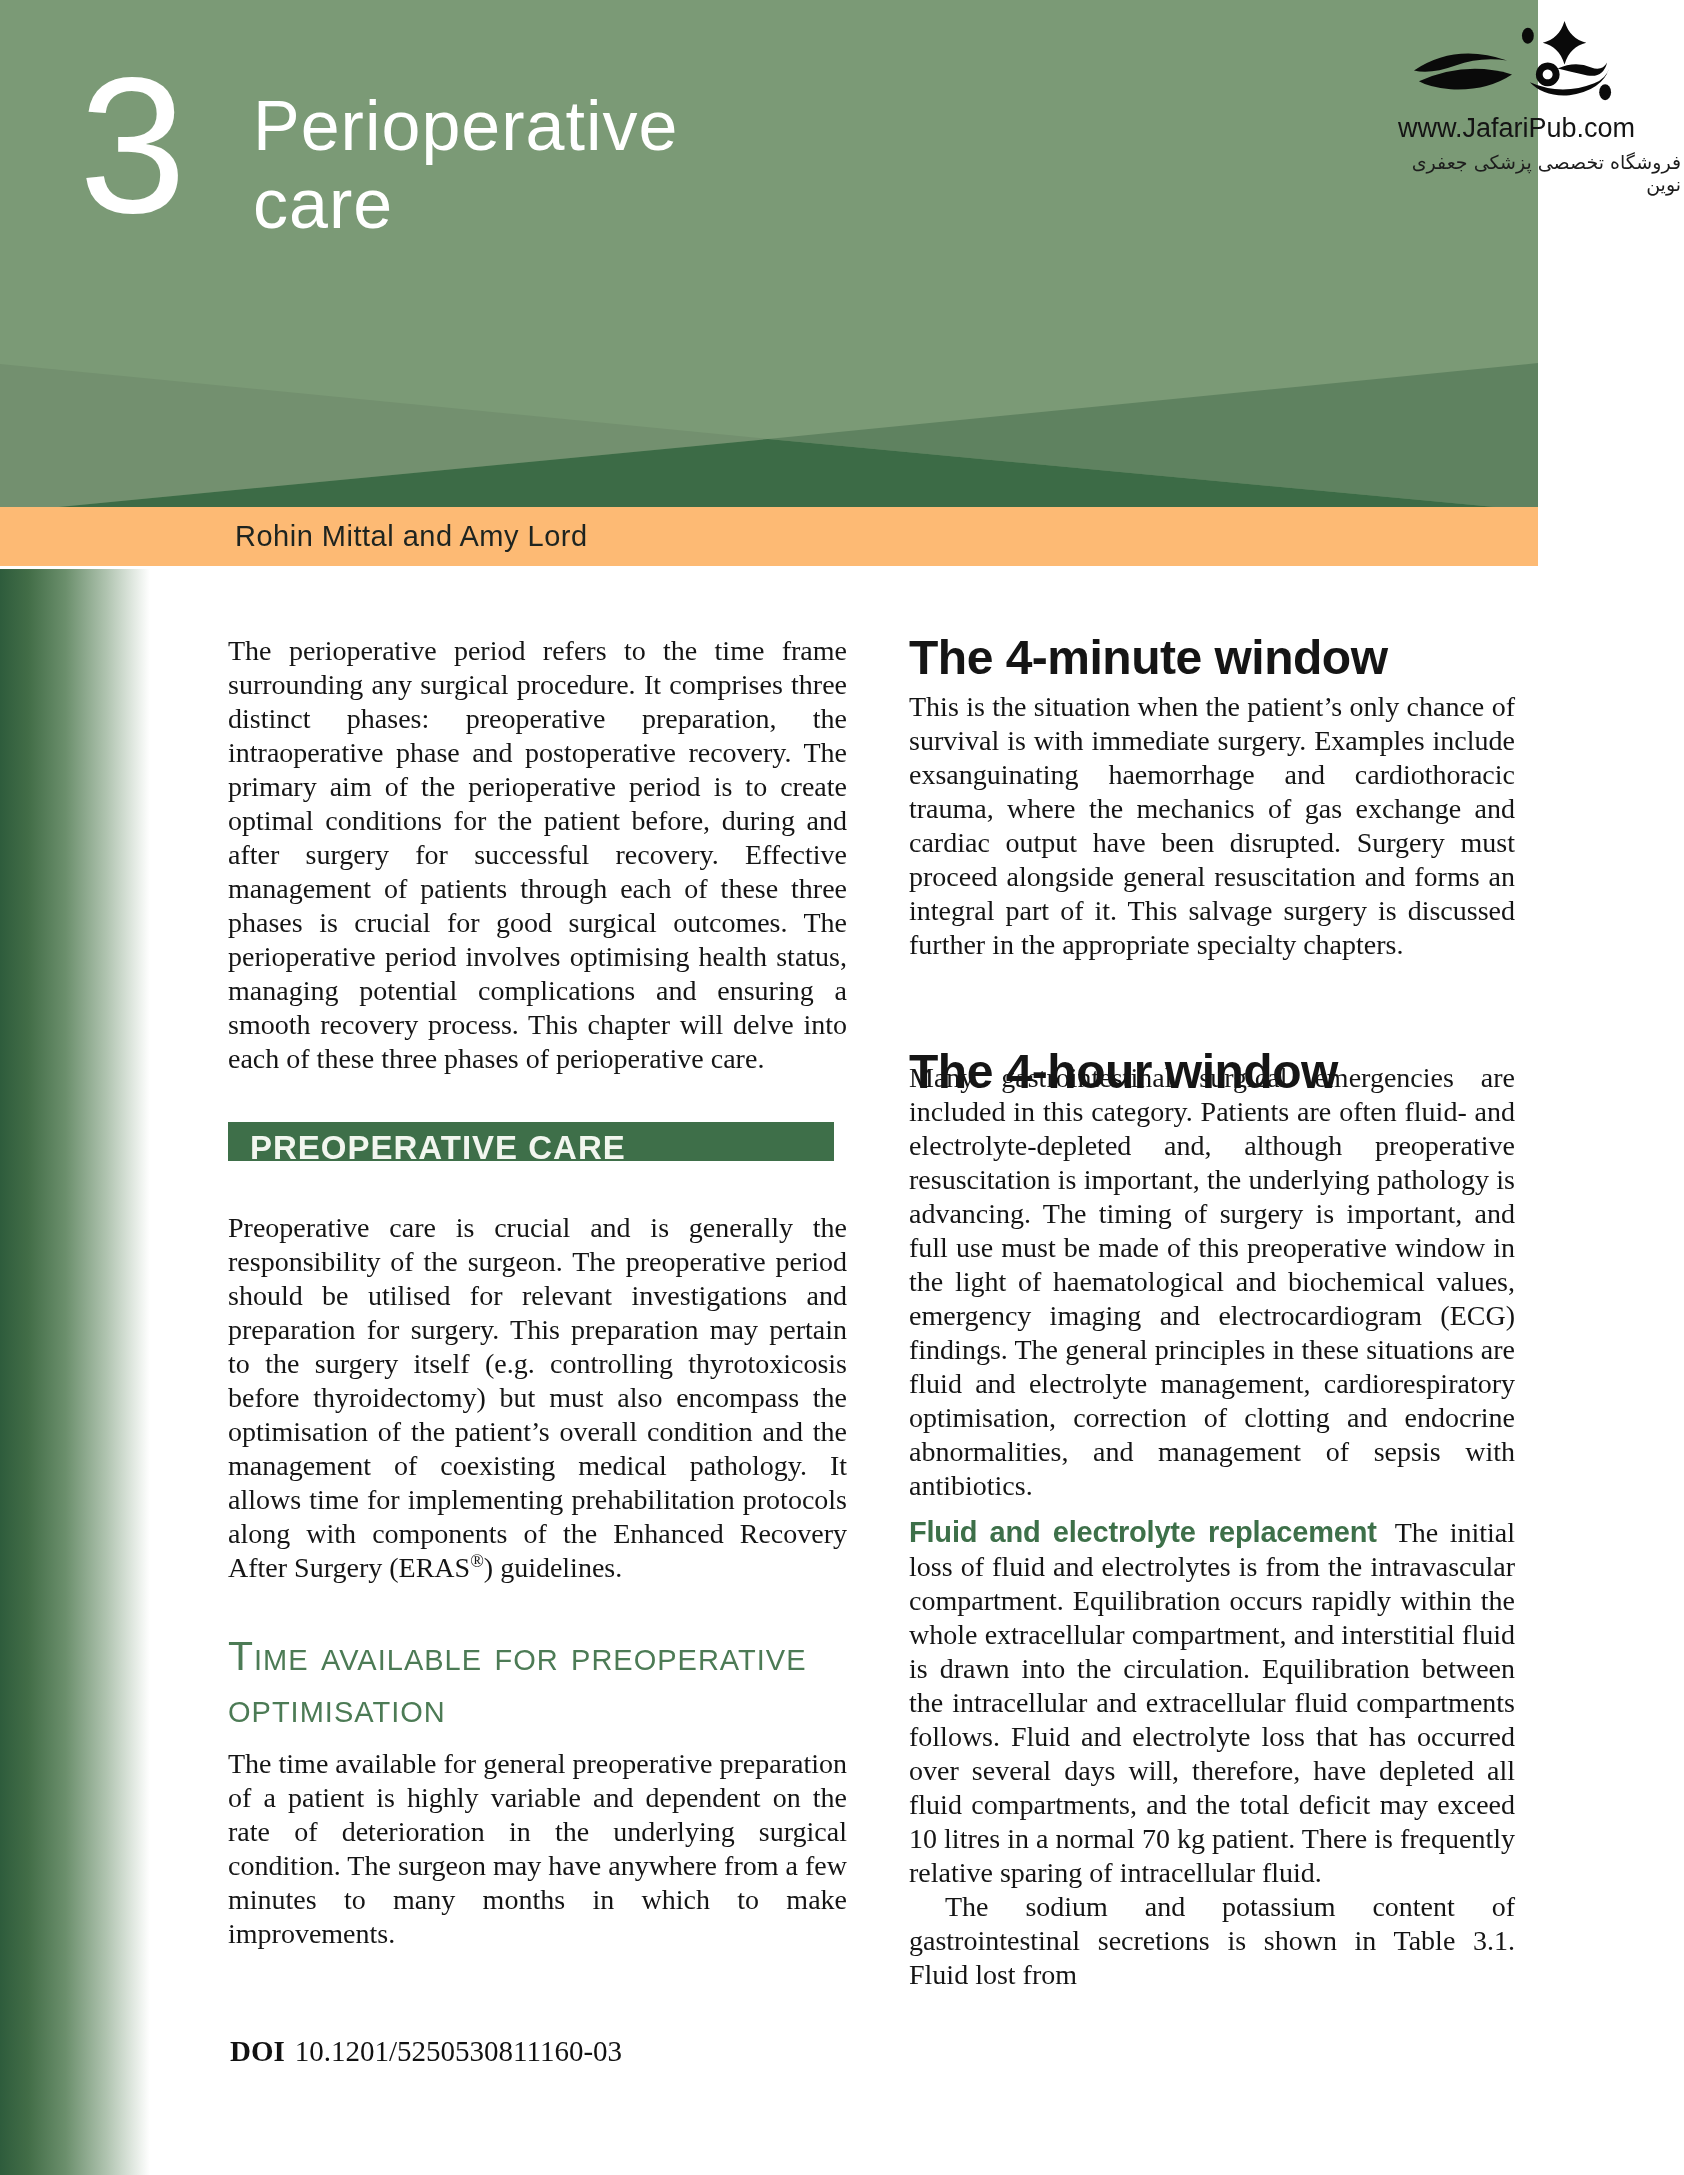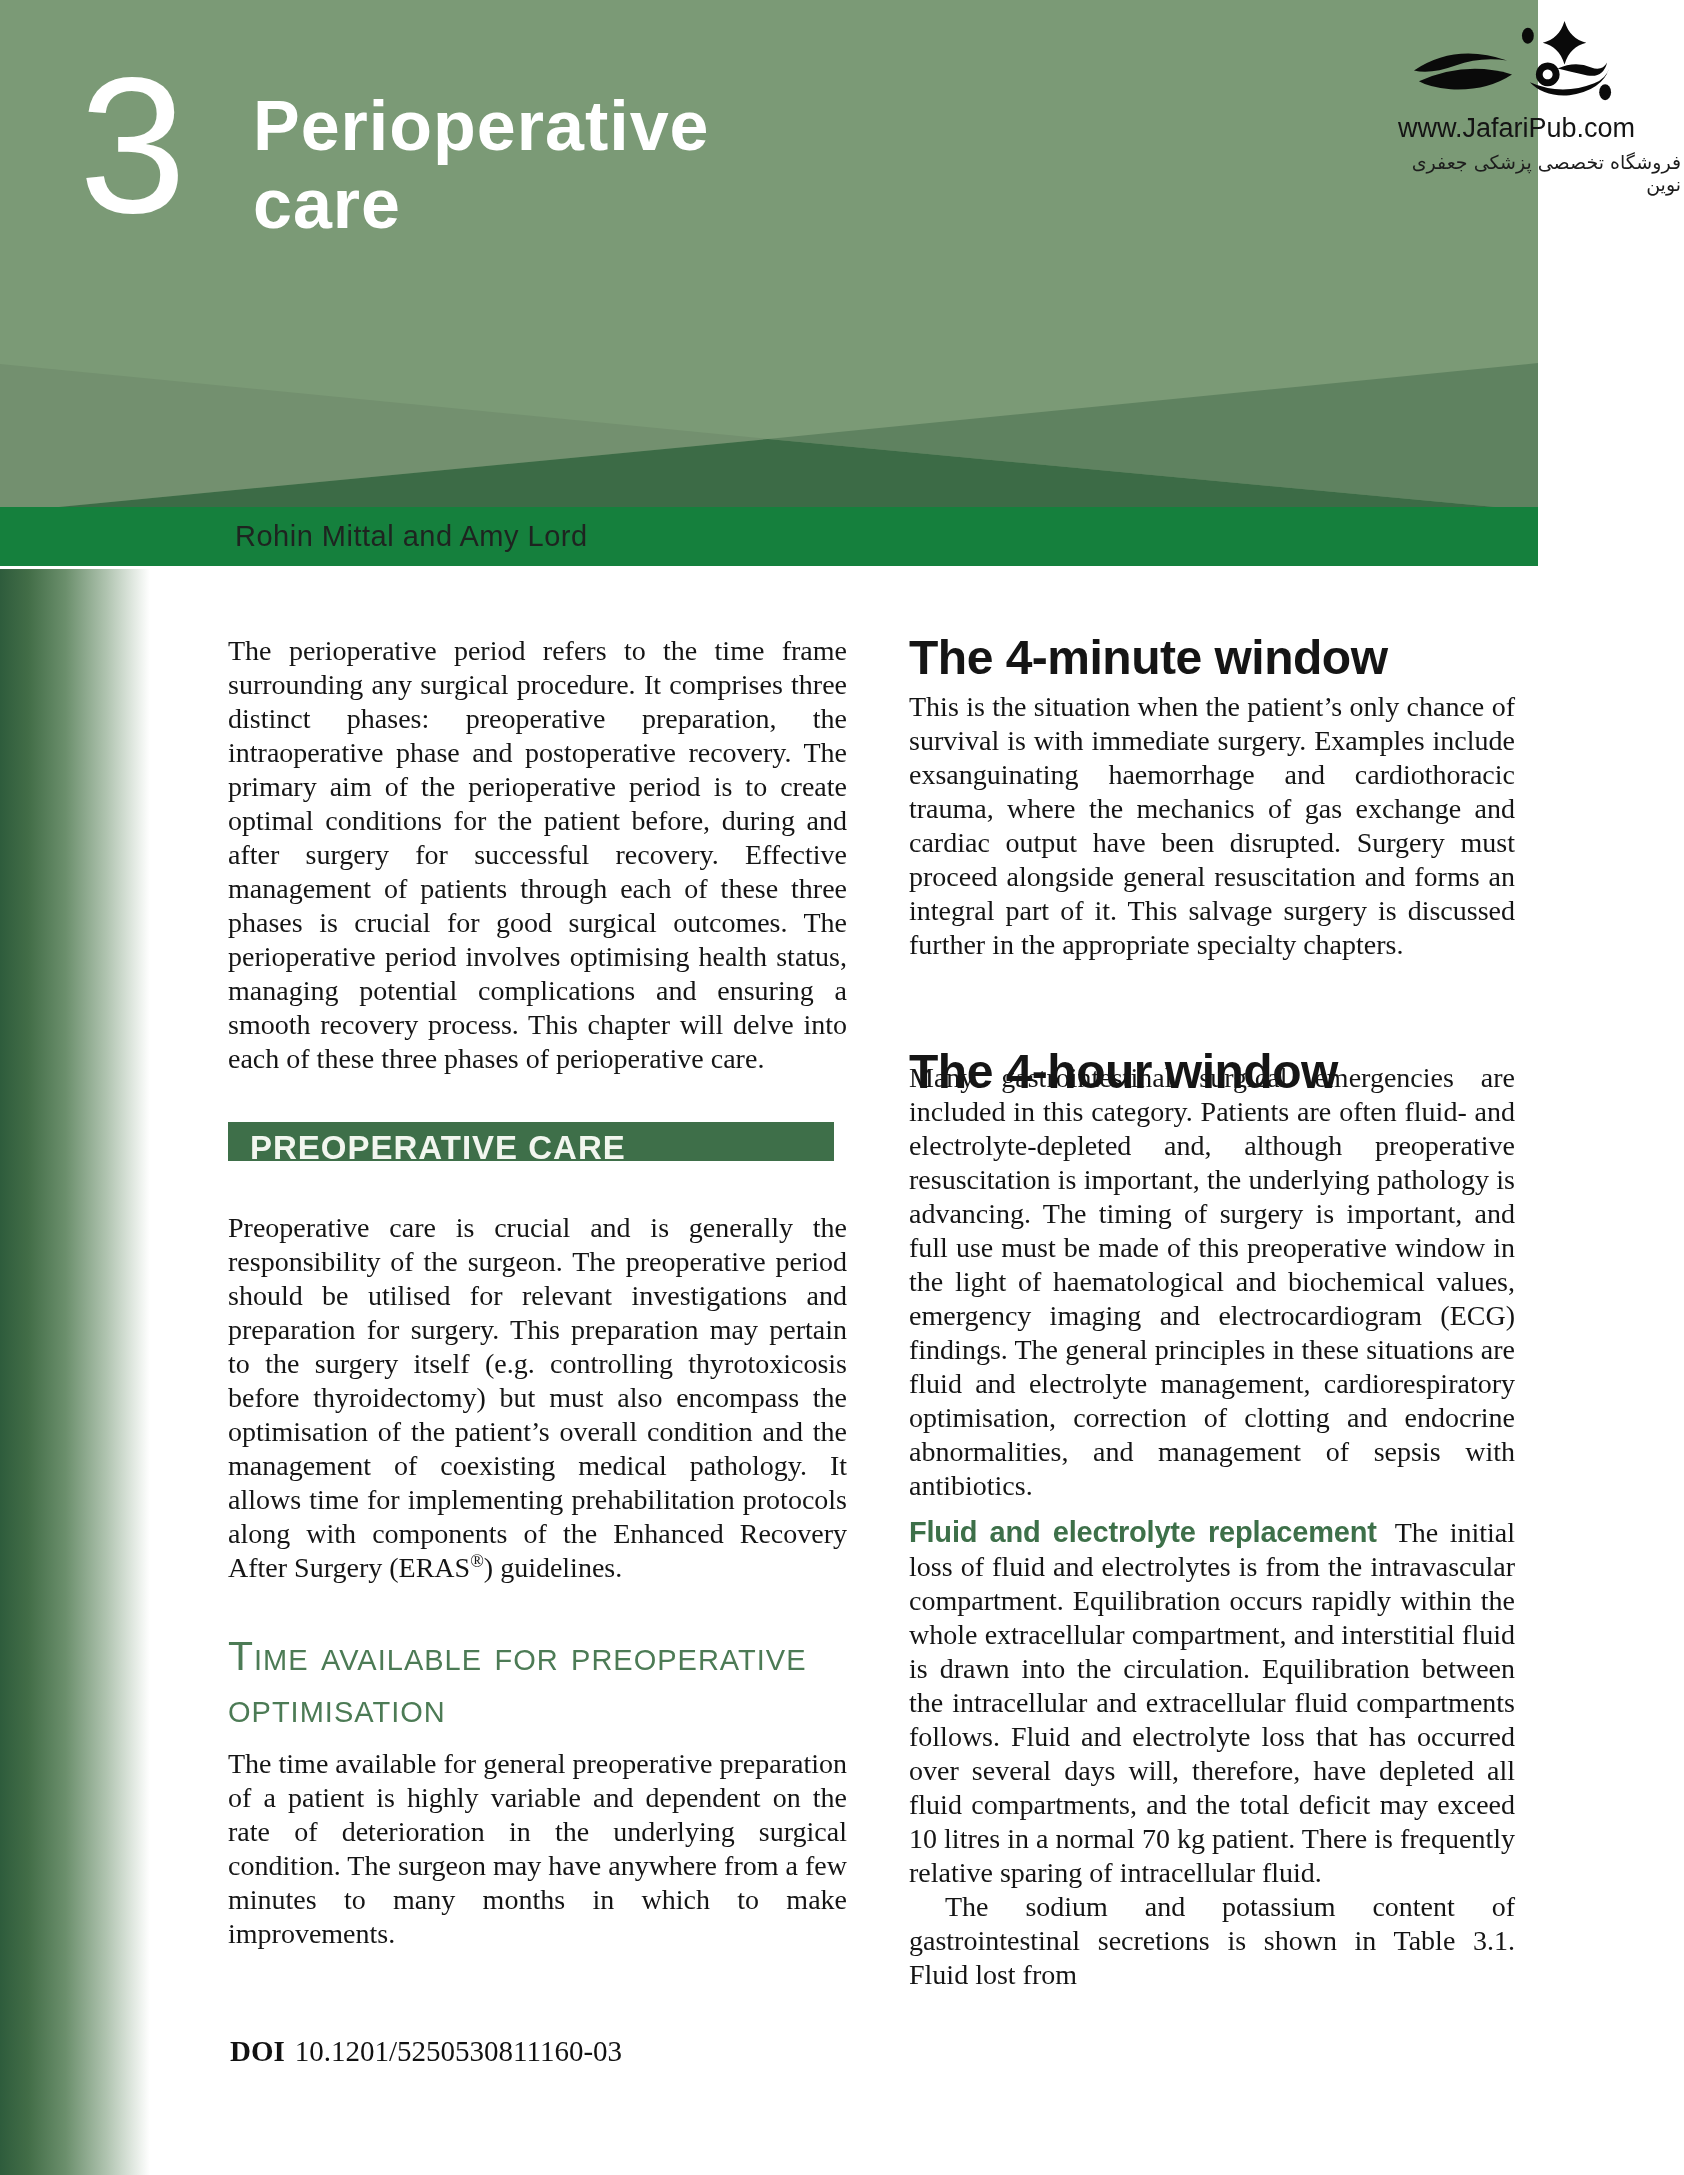--- a/index.html
+++ b/index.html
@@ -32,32 +32,32 @@
     font-weight: 400;
     font-size: 193px;
     line-height: 1.05;
   }
   .chapter-title {
     position: absolute;
     left: 253px; top: 87px;
     width: 554px;
     color: #ffffff;
     font-family: "Liberation Sans", sans-serif;
-    font-weight: 700;
+    font-weight: 400;
     font-size: 70px;
     line-height: 78px;
     letter-spacing: 1px;
   }
 
   
   .author-strip {
     position: absolute;
     left: 0; top: 507px;
     width: 1538px; height: 59px;
-    background: #15803d;
+    background: #fdba74;
   }
   .author-names {
     position: absolute;
     left: 235px; top: 13px;
     font-family: "Liberation Sans", sans-serif;
     font-size: 29px;
     color: #1E2420;
     letter-spacing: 0.5px;
   }
 

